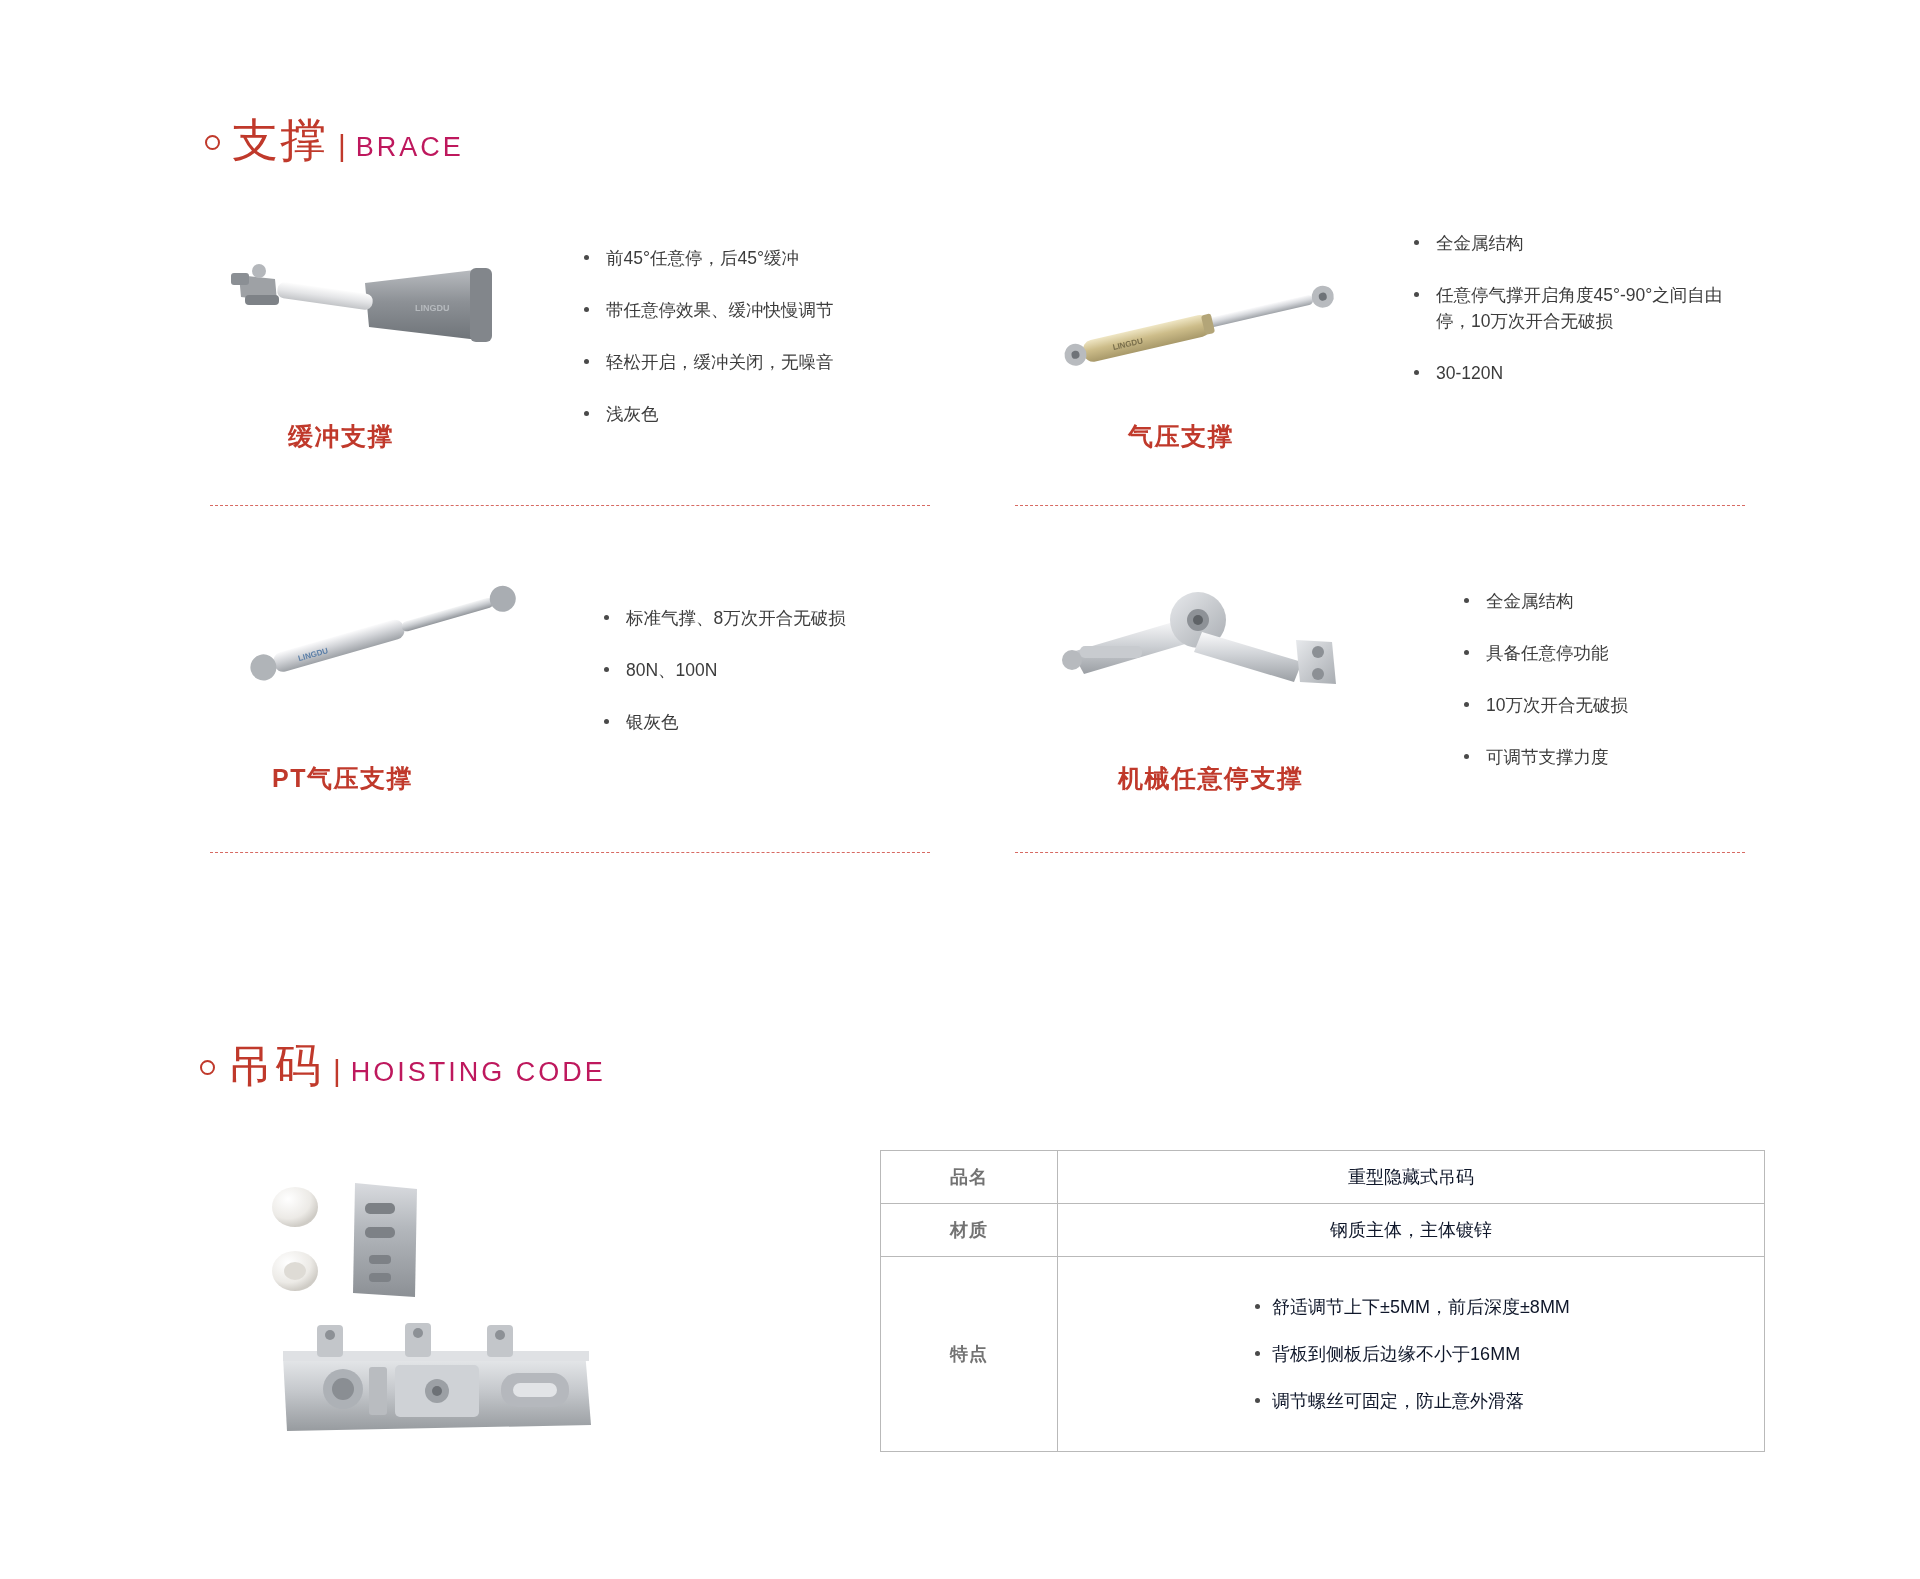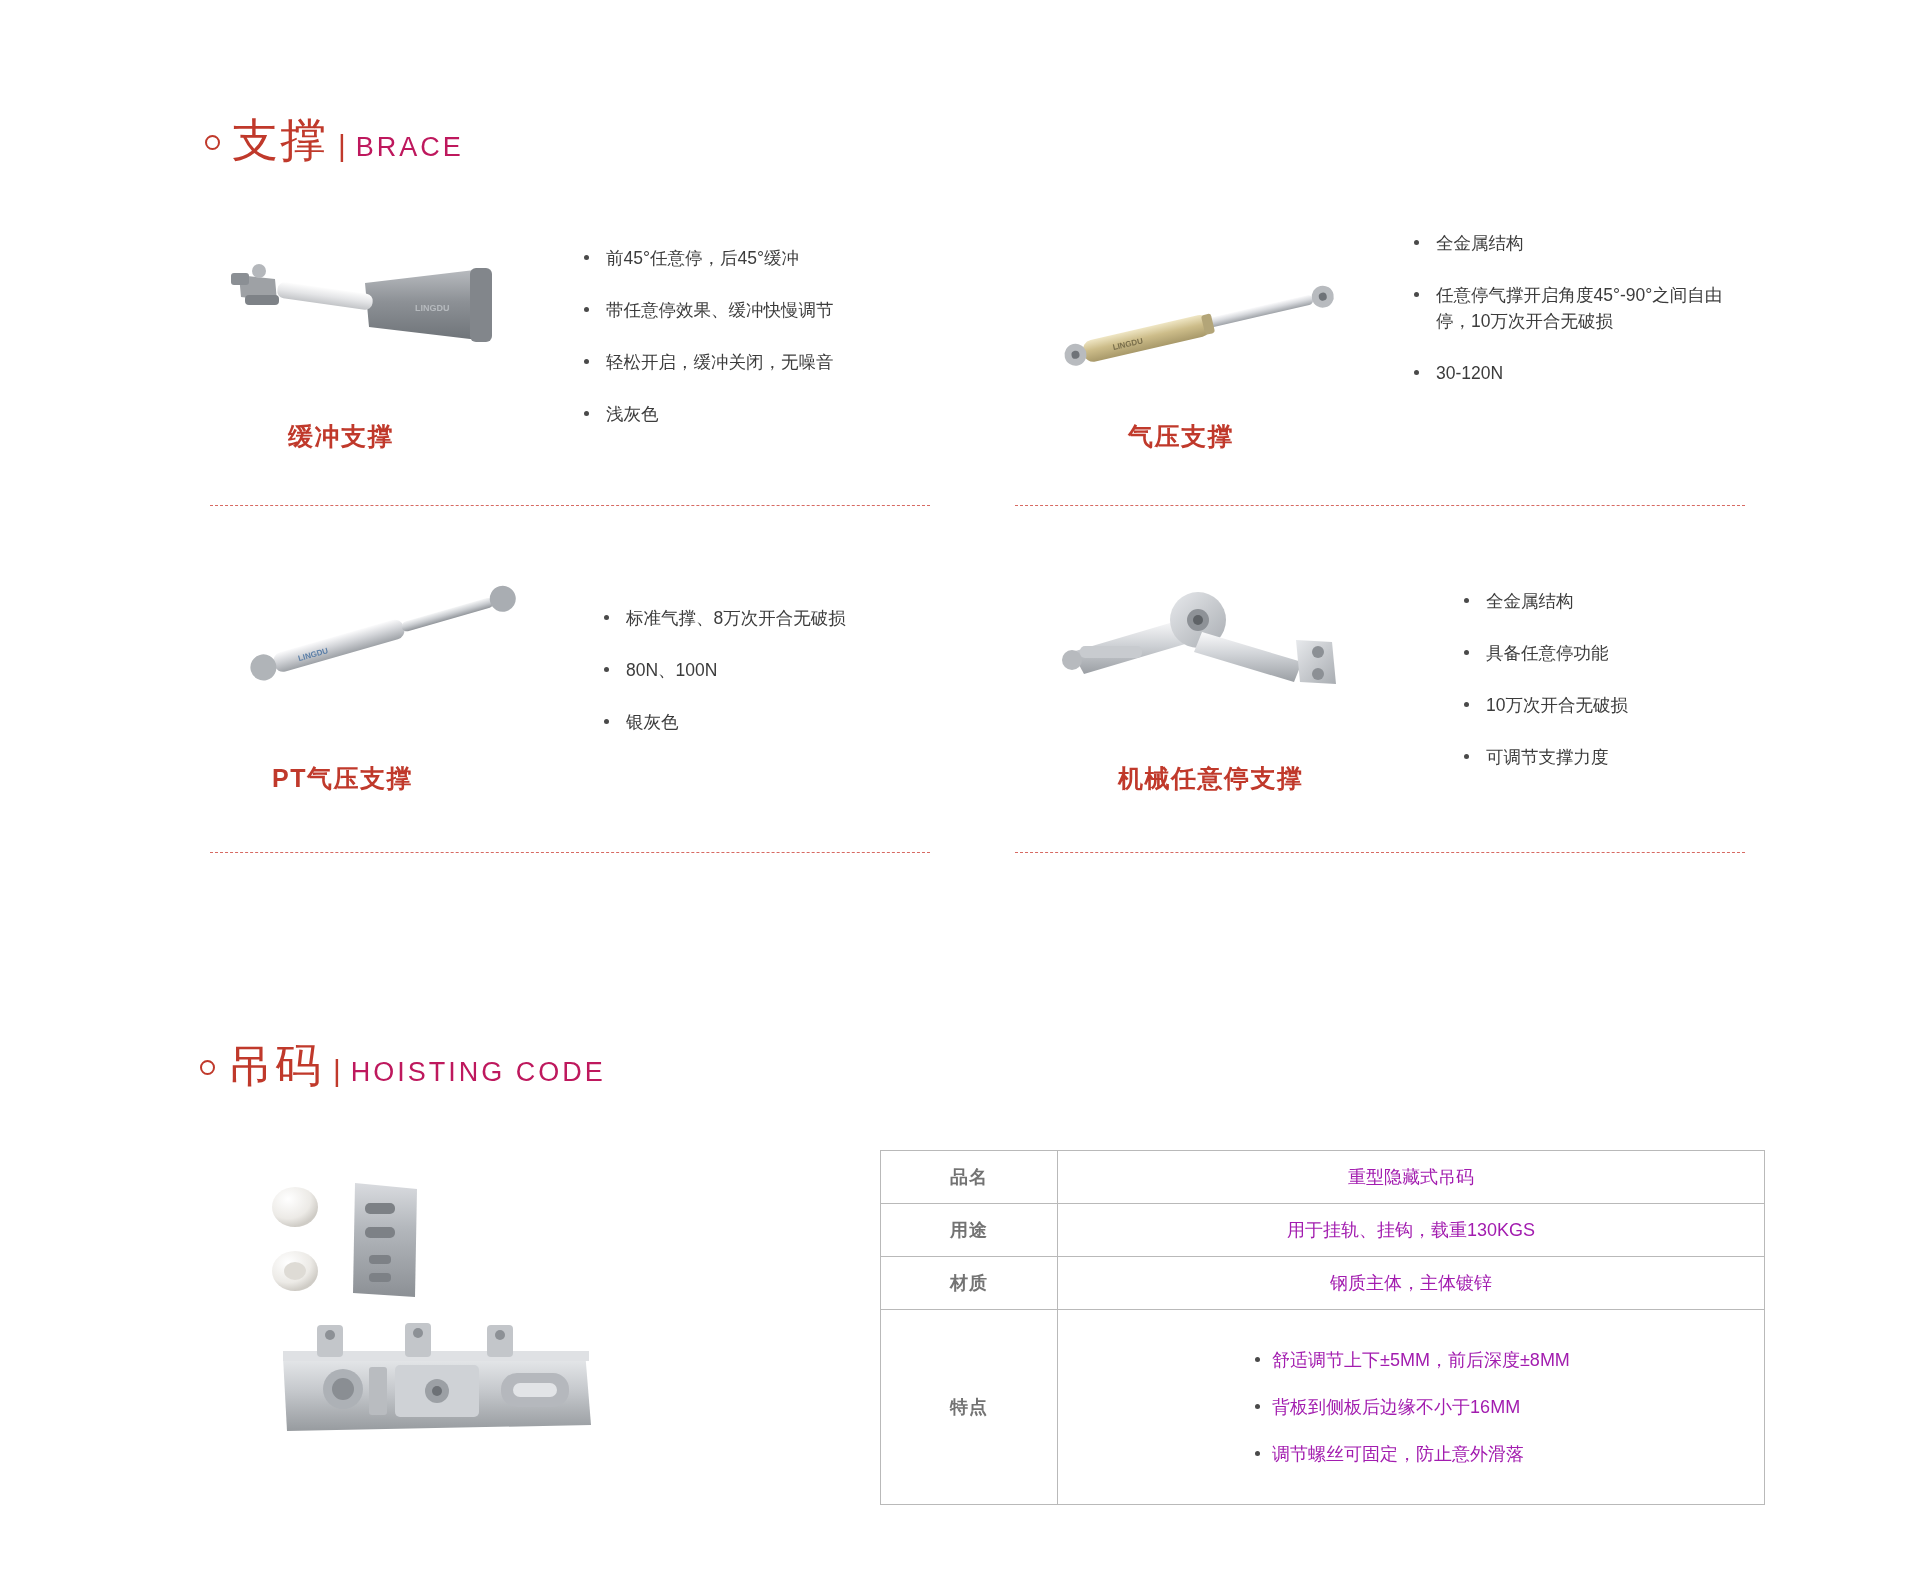--- a/index.html
+++ b/index.html
@@ -99,21 +99,21 @@
 
   
   .spec-table {
     position: absolute;
     border-collapse: collapse;
     table-layout: fixed;
   }
   .spec-table td {
     border: 1px solid #b9b9b9;
     font-size: 18px;
-    color: #a21caf;
+    color: #0f172a;
     text-align: center;
     vertical-align: middle;
     padding: 14px 8px;
   }
   .spec-table td.label {
     width: 160px;
     color: #737373;
     font-weight: 700;
     letter-spacing: 1px;
   }
@@ -352,24 +352,20 @@
     <rect x="236" y="198" width="68" height="34" rx="16" fill="#b5b8bd"></rect>
     <rect x="248" y="208" width="44" height="14" rx="7" fill="#e2e4e7"></rect>
   </svg>
 </div>
 
 <table class="spec-table" style="left:880px; top:1150px; width:860px;">
   <tbody>
       <tr>
     <td class="label">品名</td>
     <td class="value">重型隐藏式吊码</td>
-  </tr>
-  <tr>
-    <td class="label">用途</td>
-    <td class="value">用于挂轨、挂钩，载重130KGS</td>
   </tr>
   <tr>
     <td class="label">材质</td>
     <td class="value">钢质主体，主体镀锌</td>
   </tr>
   <tr>
     <td class="label">特点</td>
     <td class="value feat-cell">
       <ul>
         <li>舒适调节上下±5MM，前后深度±8MM</li>

